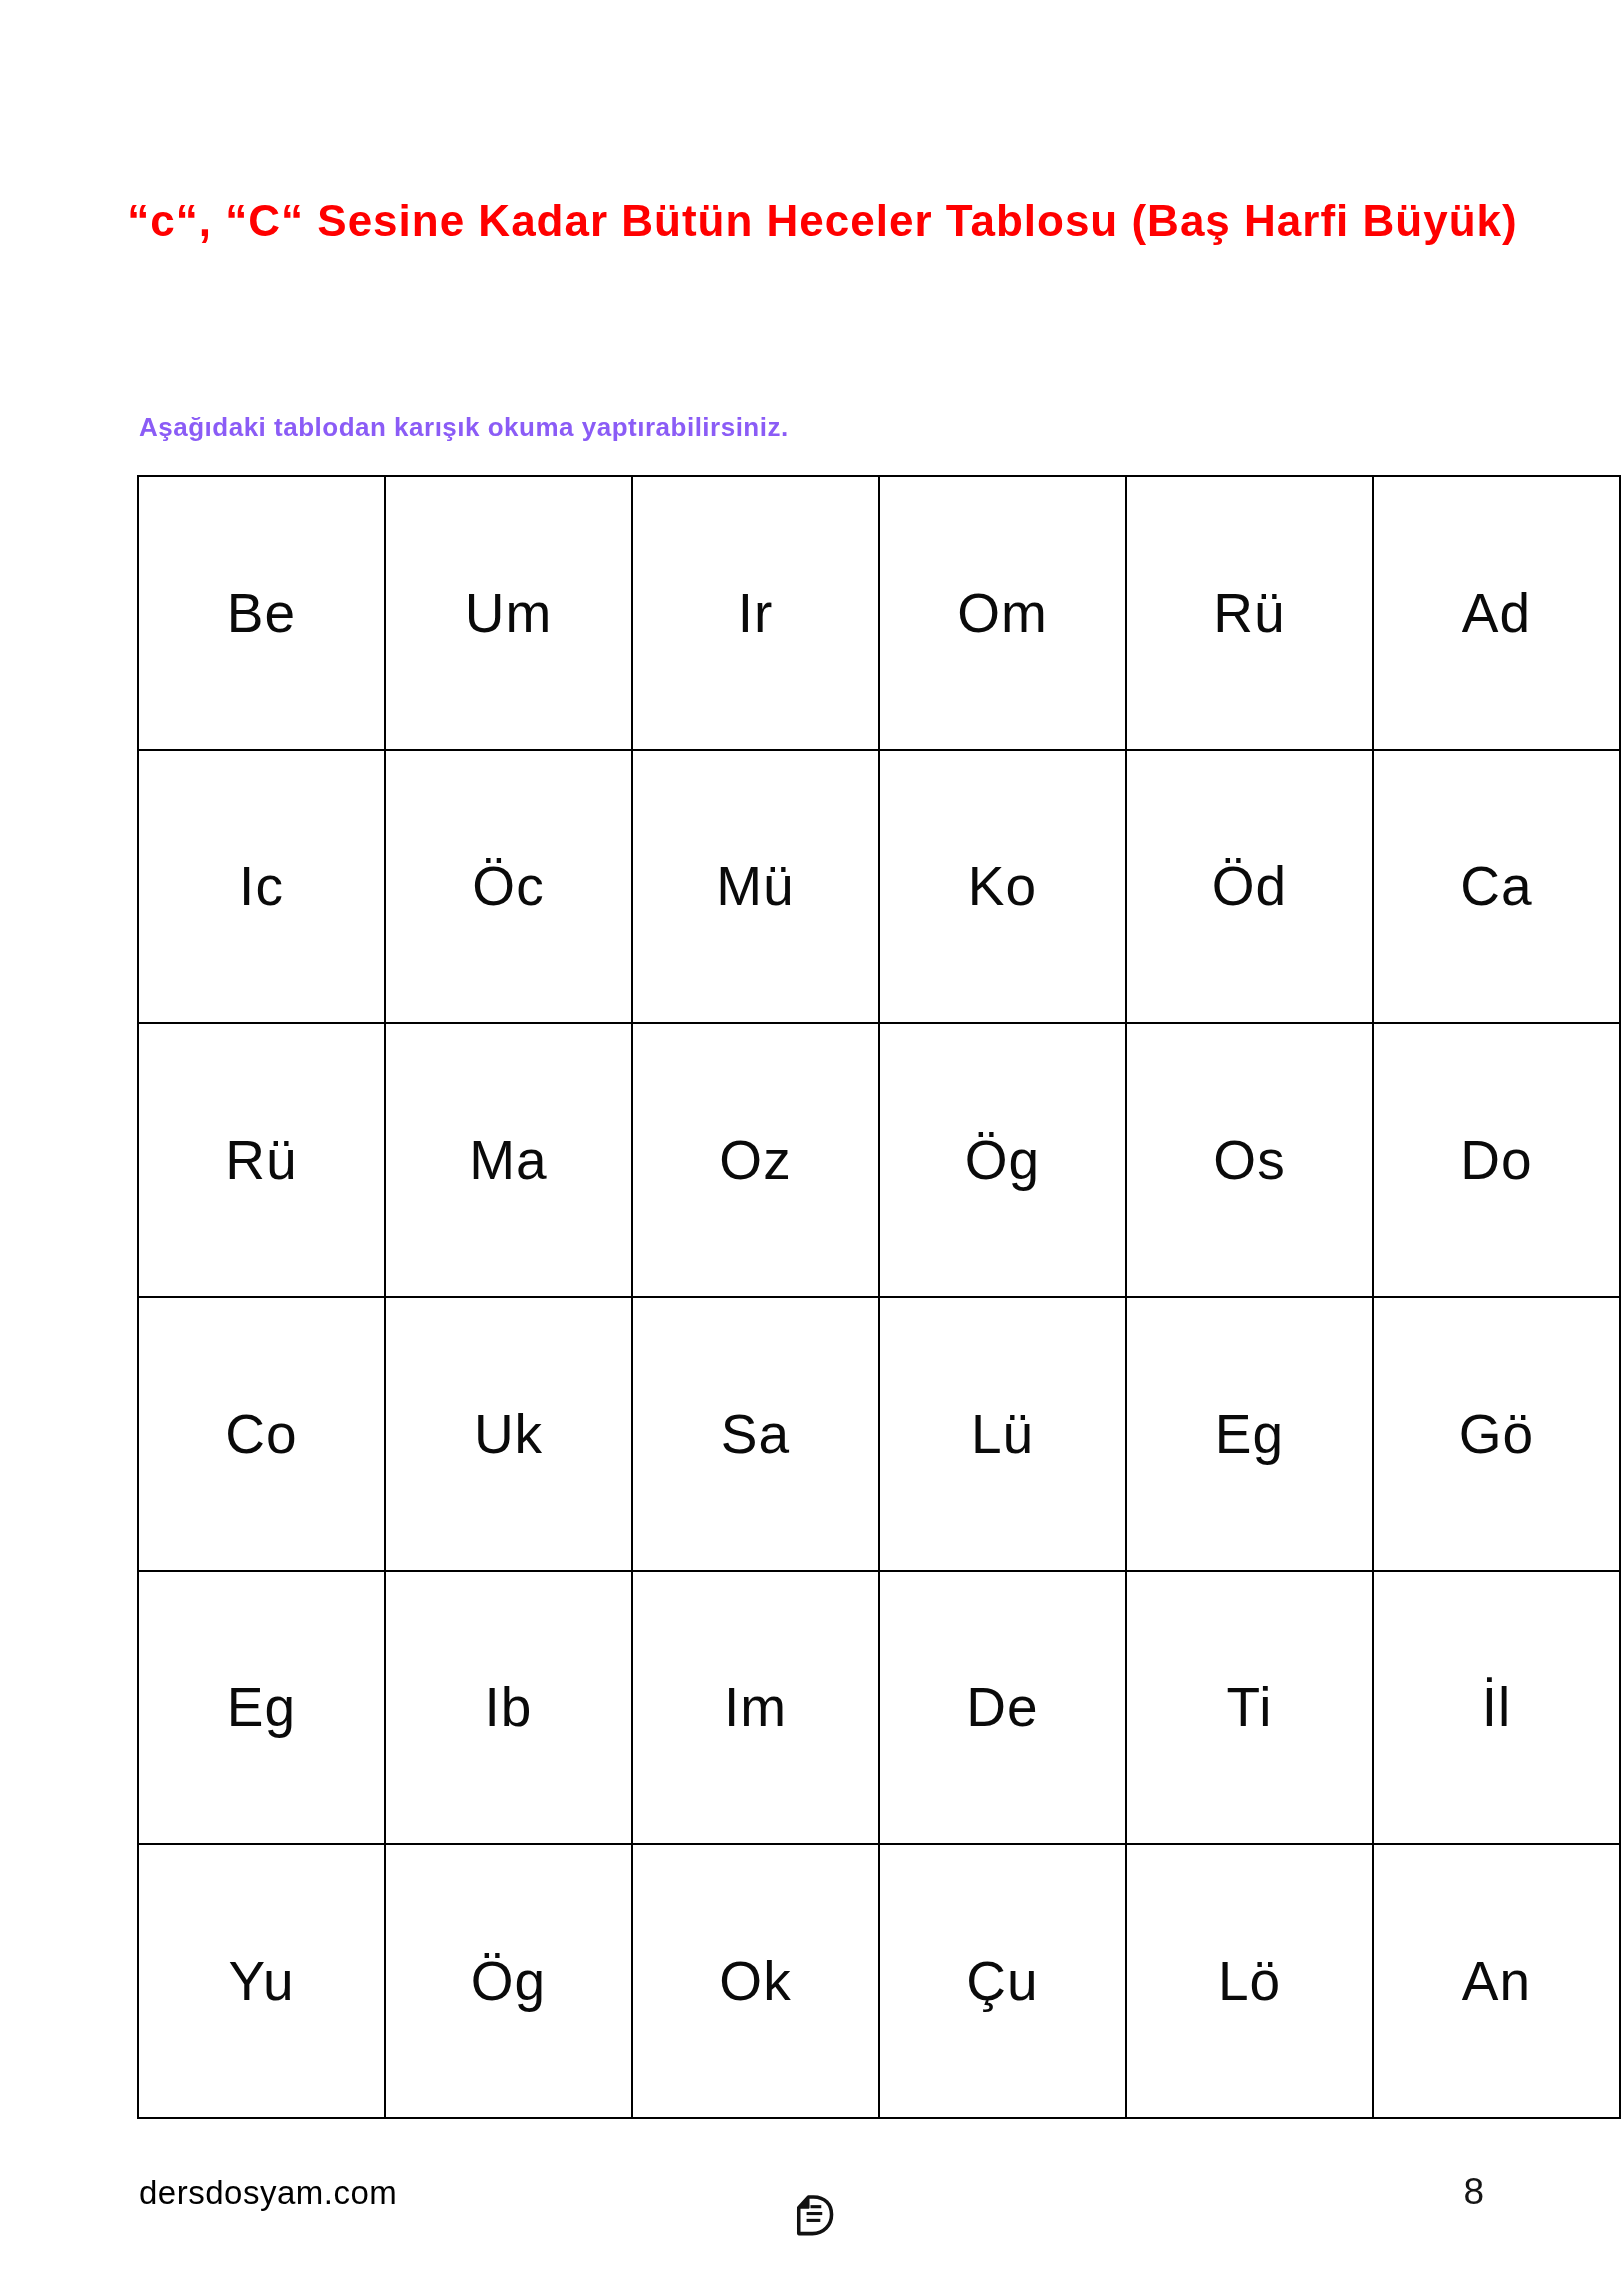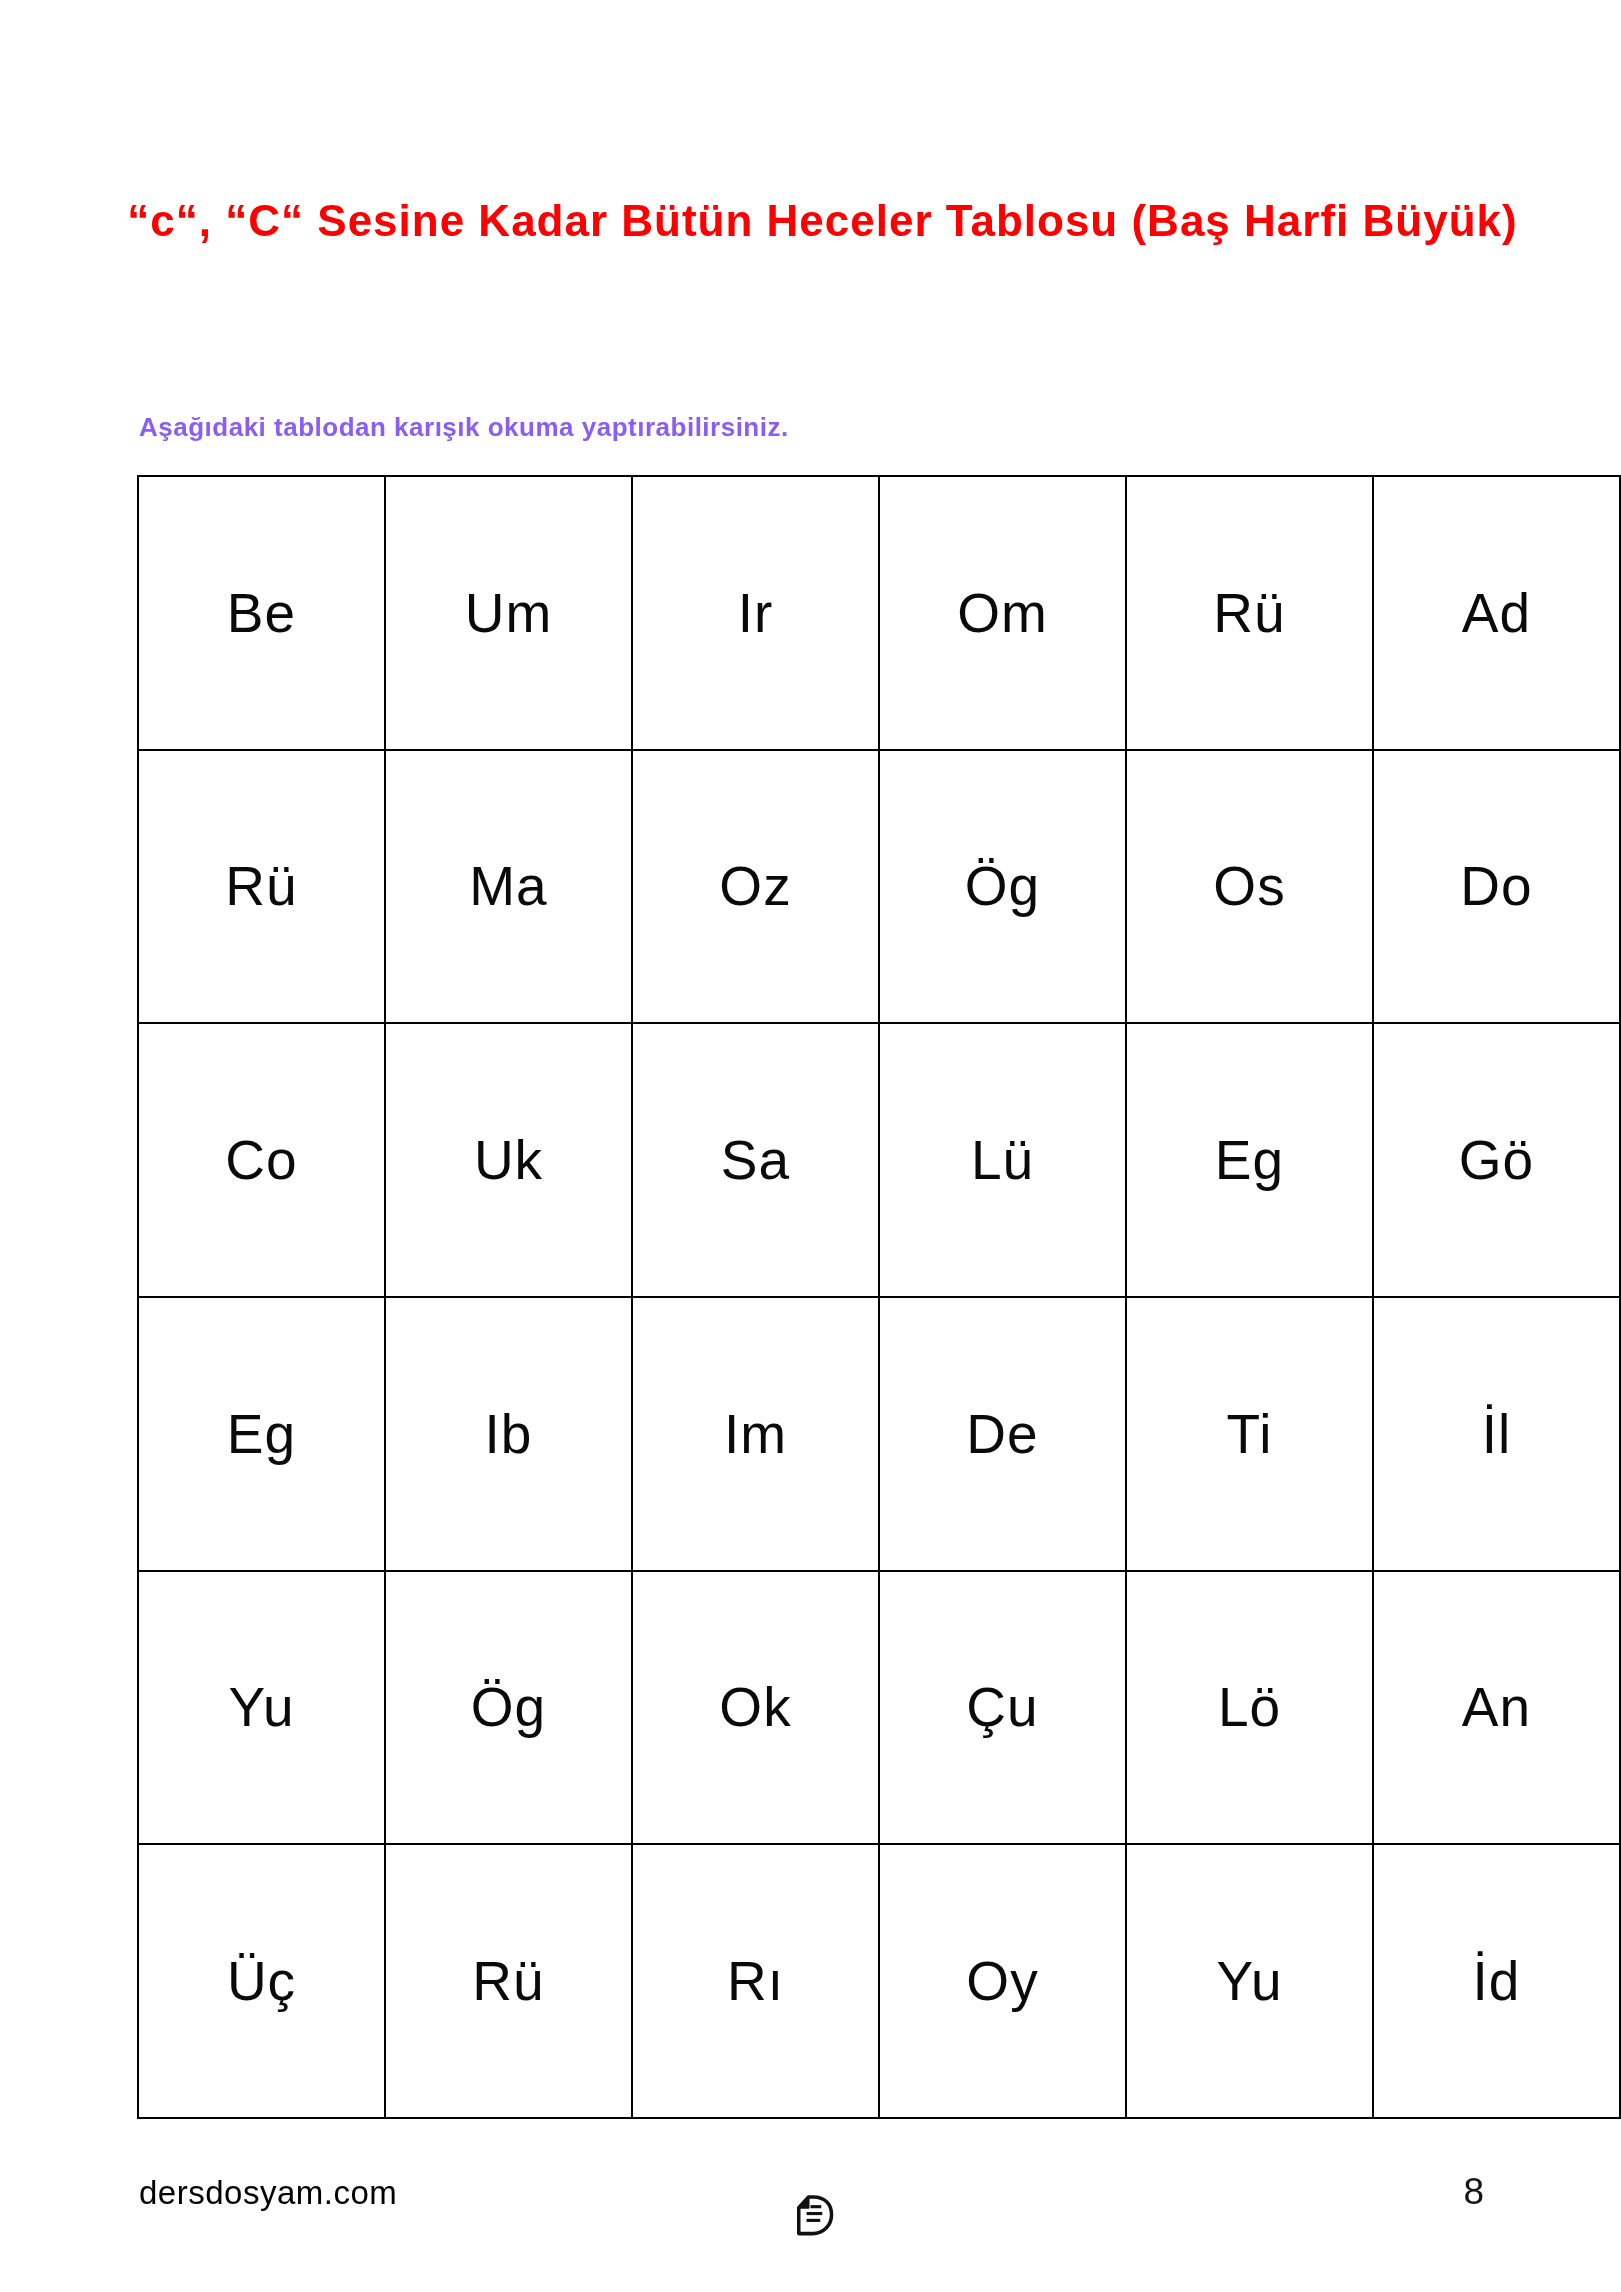--- a/index.html
+++ b/index.html
@@ -95,20 +95,28 @@
   <tbody id="syllable-table-body">
       <tr>
         <td>Be</td>
         <td>Um</td>
         <td>Ir</td>
         <td>Om</td>
         <td>Rü</td>
         <td>Ad</td>
       </tr>
       <tr>
+        <td>Ic</td>
+        <td>Öc</td>
+        <td>Mü</td>
+        <td>Ko</td>
+        <td>Öd</td>
+        <td>Ca</td>
+      </tr>
+      <tr>
         <td>Rü</td>
         <td>Ma</td>
         <td>Oz</td>
         <td>Ög</td>
         <td>Os</td>
         <td>Do</td>
       </tr>
       <tr>
         <td>Co</td>
         <td>Uk</td>
@@ -126,28 +134,20 @@
         <td>İl</td>
       </tr>
       <tr>
         <td>Yu</td>
         <td>Ög</td>
         <td>Ok</td>
         <td>Çu</td>
         <td>Lö</td>
         <td>An</td>
       </tr>
-      <tr>
-        <td>Üç</td>
-        <td>Rü</td>
-        <td>Rı</td>
-        <td>Oy</td>
-        <td>Yu</td>
-        <td>İd</td>
-      </tr>
     </tbody>
 </table>
 
 <div class="footer-site">dersdosyam.com</div>
 
 <svg class="footer-logo" viewBox="0 0 48 48" xmlns="http://www.w3.org/2000/svg">
   <path d="M12 16 L22 5 H27 C39 5 45.5 13 45.5 23 C45.5 34 37.5 42.5 26 42.5 H12 Z" fill="none" stroke="#111111" stroke-width="3.6" stroke-linejoin="round"></path>
   <path d="M12 16 L22 5 L22 16 Z" fill="#111111" stroke="#111111" stroke-width="2" stroke-linejoin="round"></path>
   <line x1="24" y1="15" x2="35" y2="15" stroke="#111111" stroke-width="3.2"></line>
   <line x1="20" y1="22" x2="36" y2="22" stroke="#111111" stroke-width="3.2"></line>

